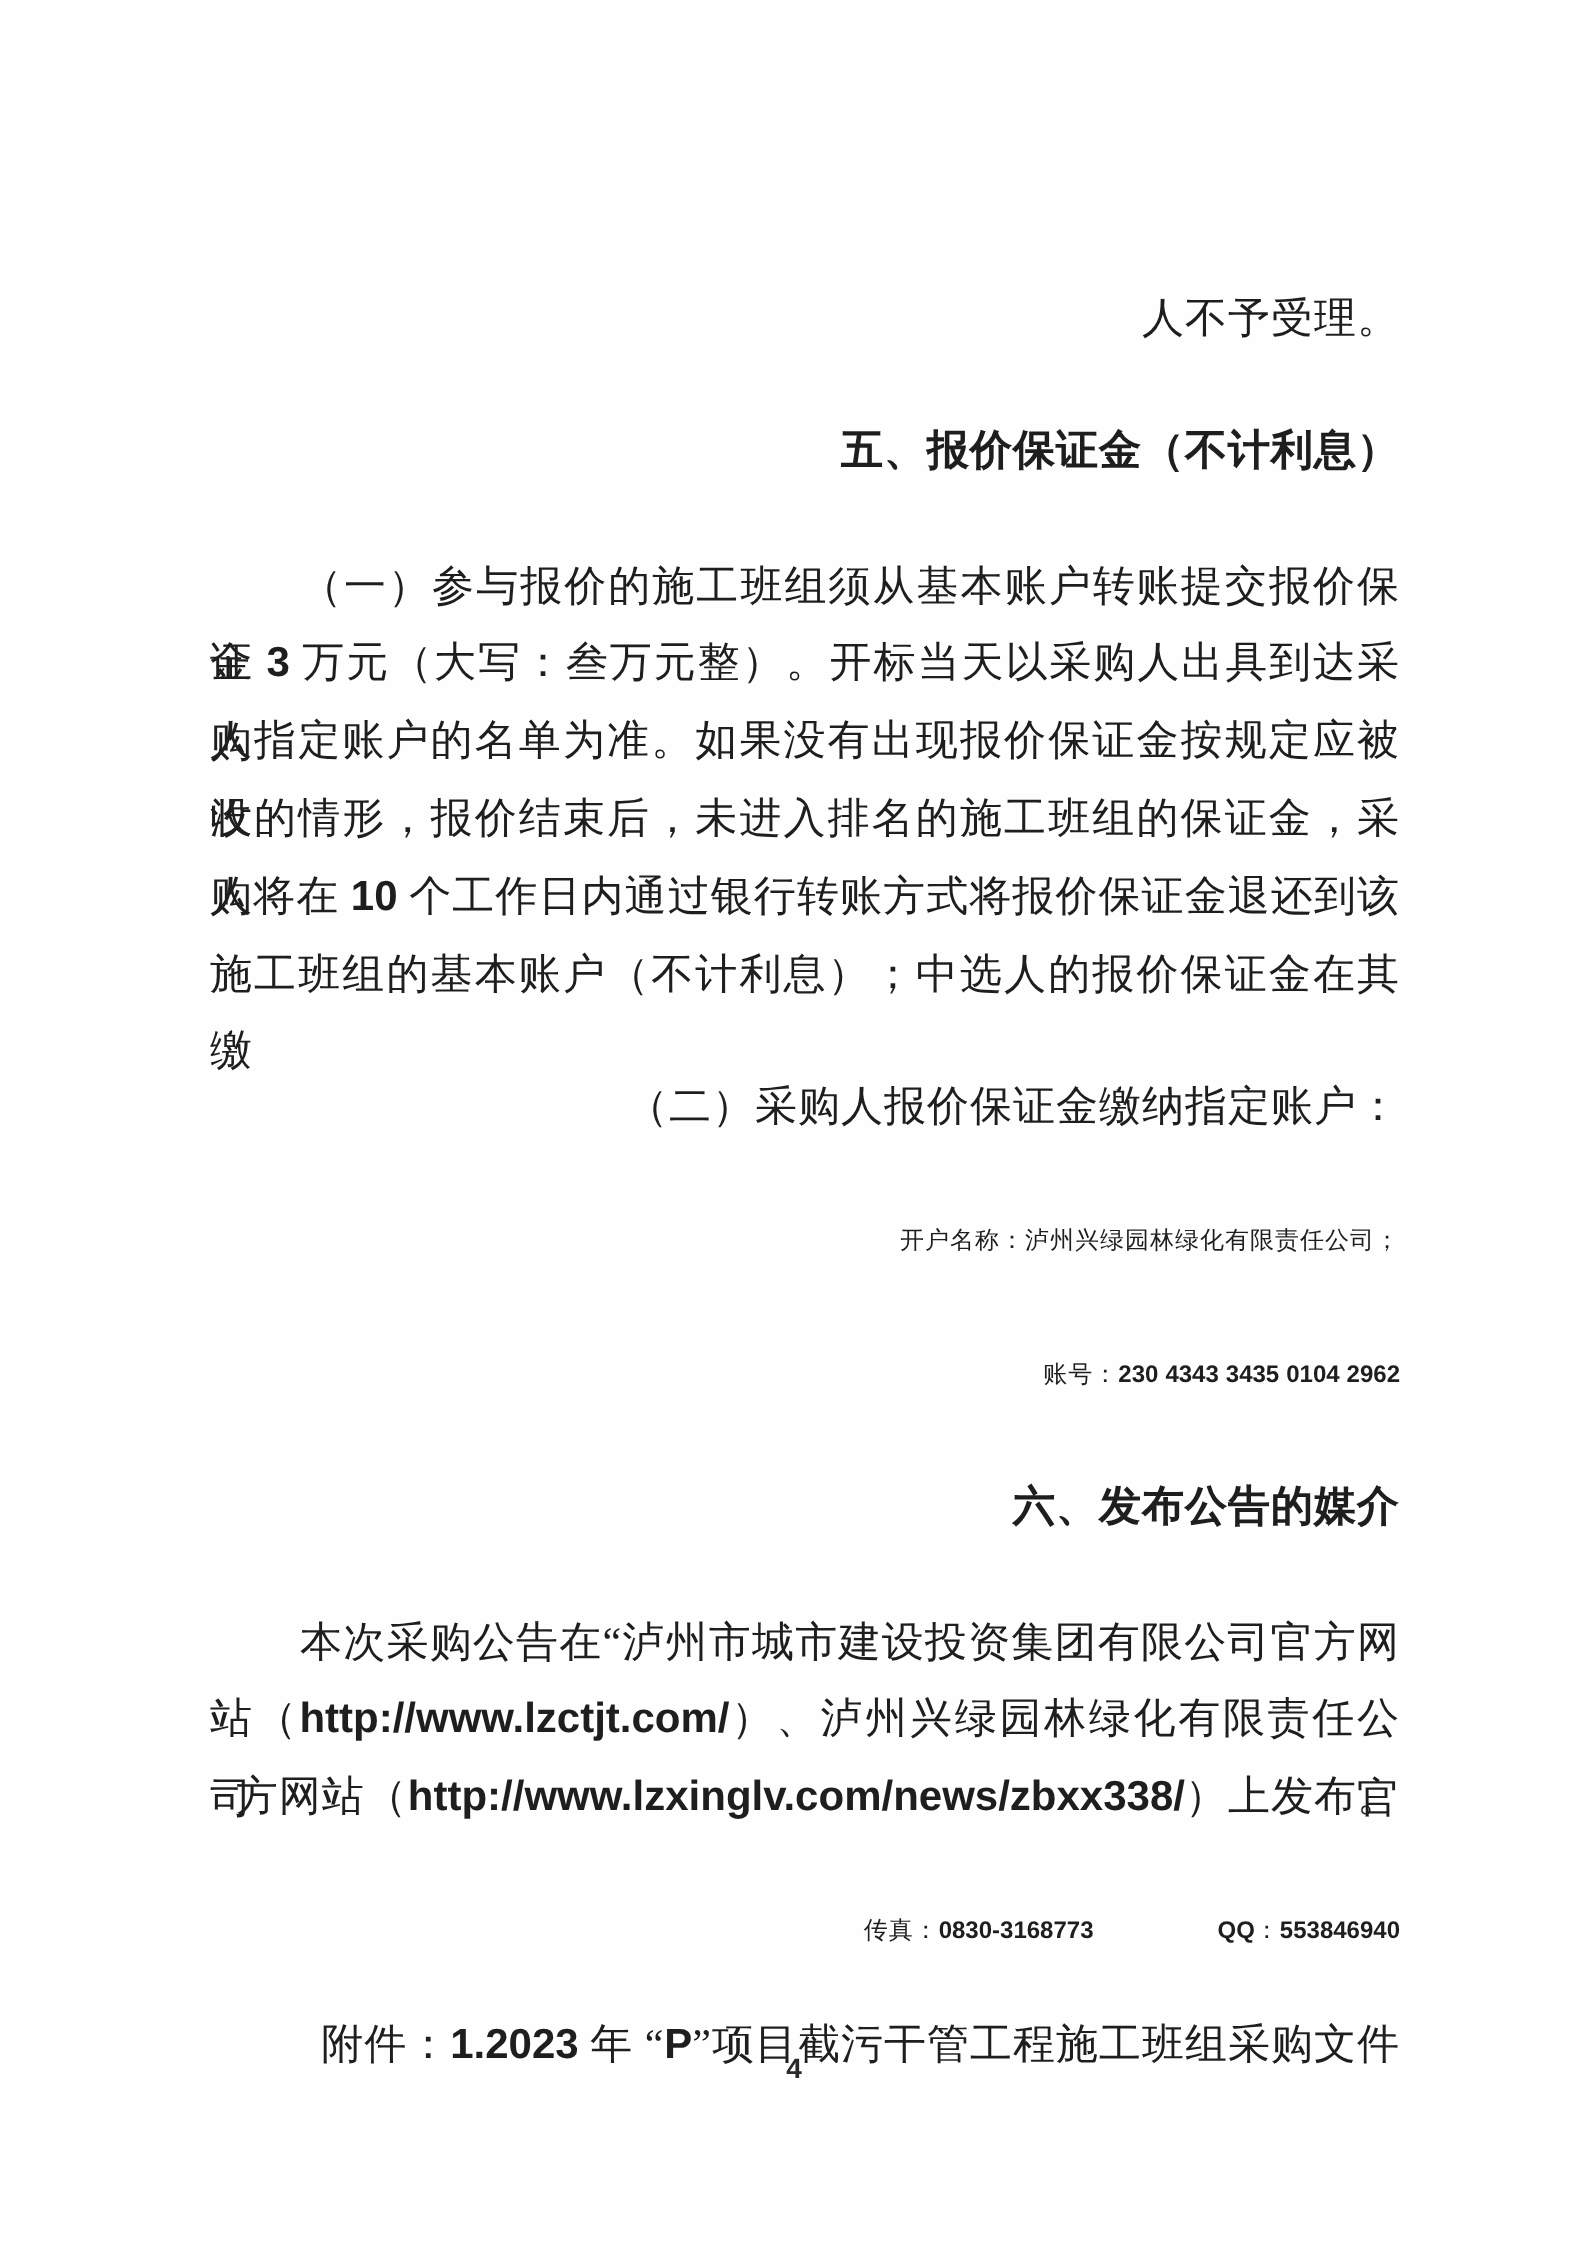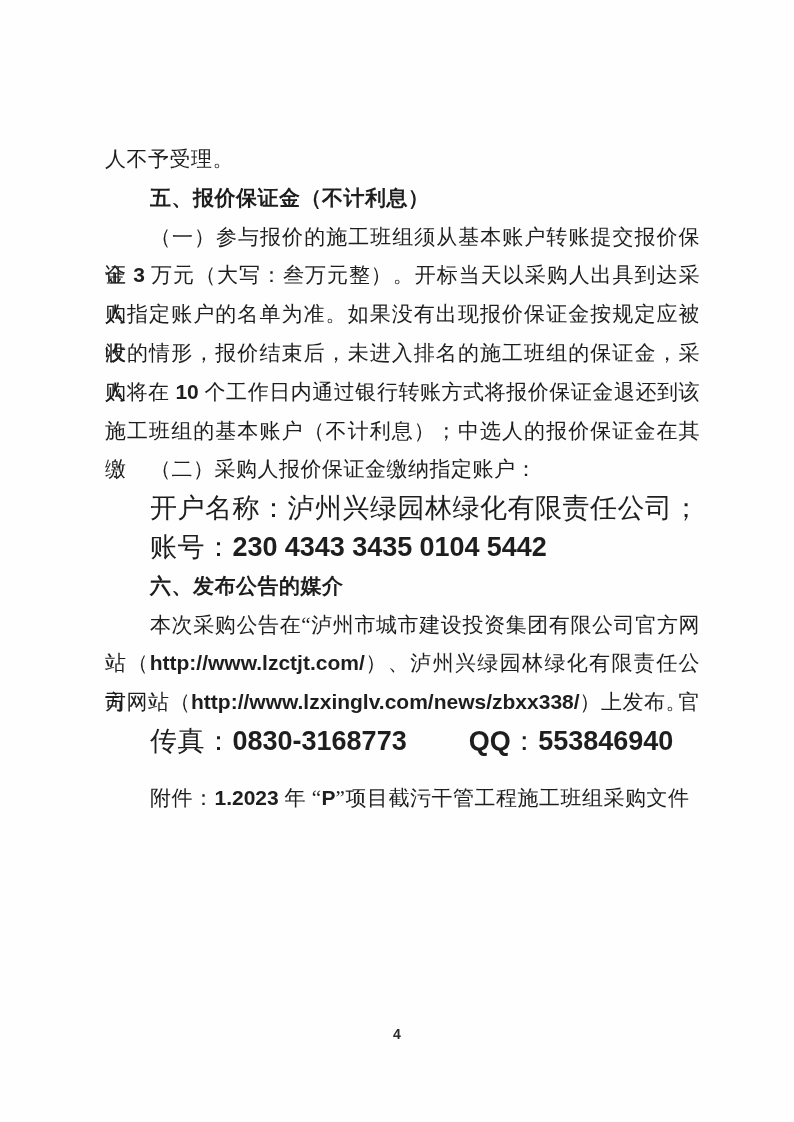--- a/index.html
+++ b/index.html
@@ -15,32 +15,33 @@
     position:absolute;
     left:105px;top:140px;
     width:595px;
   }
   .line{
     font-size:21px;
     line-height:38.8px;
     height:38.8px;
     white-space:pre-wrap;
     letter-spacing:0.5px;
+    text-align:right;
   }
-  .indent{text-indent:45px;}
+  .indent{text-indent:45px;margin-top:28px;}
   .just{
     text-align:justify;
     text-align-last:justify;
     text-justify:inter-character;
   }
   .hei{
     font-weight:700;
     font-family:"Liberation Sans", sans-serif;
   }
-  .small{font-size:27px;}
+  .small{font-size:12px;}
   .lat{
     font-family:"Liberation Sans", sans-serif;
     font-weight:700;
     letter-spacing:0;
   }
   .url{
     font-weight:700;
   }
   .u{
     text-underline-offset:4px;
@@ -72,21 +73,21 @@
     <div class="line just indent autolatin">（一）参与报价的施工班组须从基本账户转账提交报价保证</div>
     <div class="line just autolatin">金 <span class="lat">3</span> 万元（大写：叁万元整）。开标当天以采购人出具到达采购</div>
     <div class="line just autolatin">人指定账户的名单为准。如果没有出现报价保证金按规定应被没</div>
     <div class="line just autolatin">收的情形，报价结束后，未进入排名的施工班组的保证金，采购</div>
     <div class="line just autolatin">人将在 <span class="lat">10</span> 个工作日内通过银行转账方式将报价保证金退还到该</div>
     <div class="line just autolatin">施工班组的基本账户（不计利息）；中选人的报价保证金在其缴</div>
 
     <div class="line indent">（二）采购人报价保证金缴纳指定账户：</div>
 
     <div class="line small indent">开户名称：泸州兴绿园林绿化有限责任公司；</div>
-    <div class="line small indent autolatin">账号：<span class="lat">230</span> <span class="lat">4343</span> <span class="lat">3435</span> <span class="lat">0104</span> <span class="lat">5442</span></div>
+    <div class="line small indent autolatin">账号：<span class="lat">230</span> <span class="lat">4343</span> <span class="lat">3435</span> <span class="lat">0104</span> <span class="lat">2962</span></div>
 
     <div class="line hei indent">六、发布公告的媒介</div>
 
     <div class="line just indent">本次采购公告在“泸州市城市建设投资集团有限公司官方网</div>
 
     <div class="line just"><span>站（</span><span class="lat url u">http://www.lzctjt.com/</span><span>）、泸州兴绿园林绿化有限责任公司官</span></div>
 
     <div class="line"><span>方网站（</span><span class="lat url">http://www.lzxinglv.com/news/zbxx338/</span><span>）上发布。</span></div>
 
 

